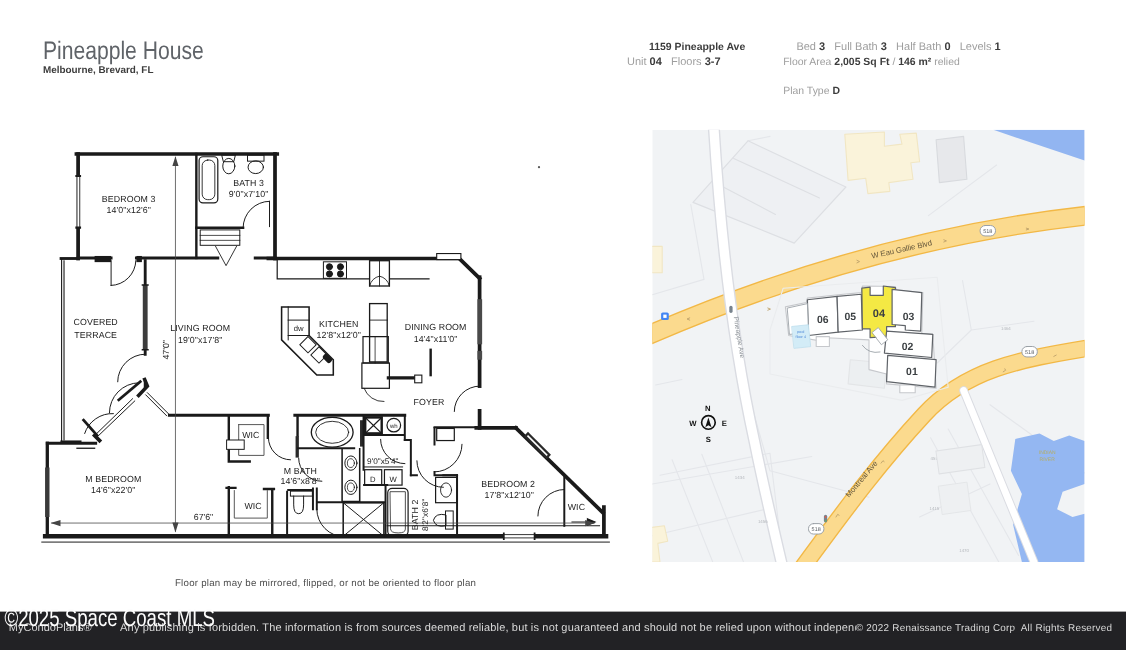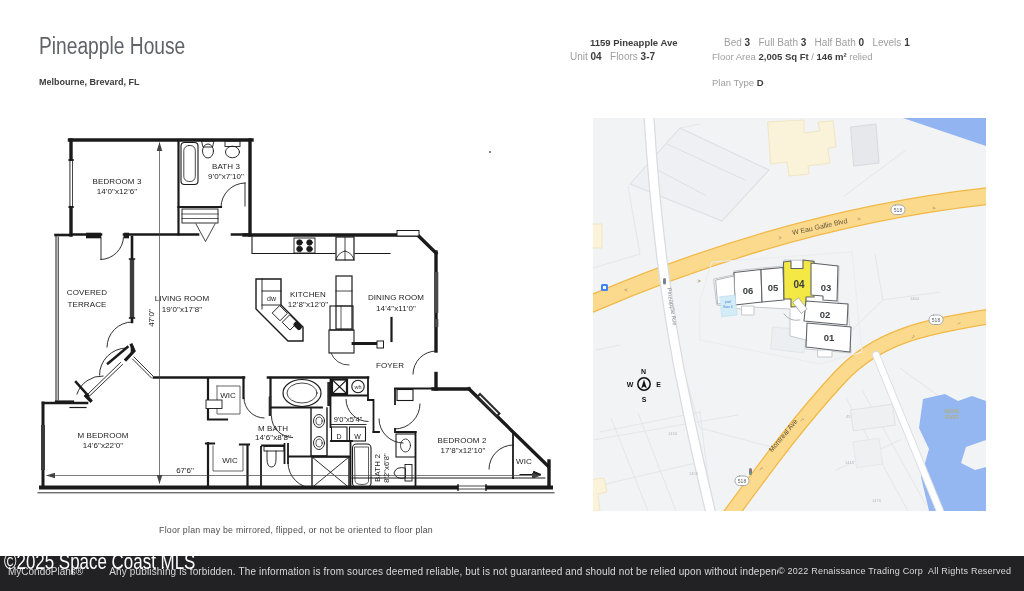--- a/index.html
+++ b/index.html
@@ -7,21 +7,21 @@
        font-family:"Liberation Sans", sans-serif;}
   .abs{position:absolute;}
   .g{color:#9e9e9e;}
   .d{color:#3c3c3c;font-weight:bold;}
 </style>
 </head>
 <body>
 
 <div class="abs" style="left:39px;top:33px;font-size:23px;color:#5f6368;transform:scaleX(0.835);transform-origin:left top;">Pineapple House</div>
 
-<div class="abs" style="left:39px;top:58px;font-size:9px;font-weight:bold;color:#3c3c3c;margin-top:19px;">Melbourne, Brevard, FL</div>
+<div class="abs" style="left:39px;top:58px;font-size:9px;font-weight:bold;color:#3c3c3c;">Melbourne, Brevard, FL</div>
 
 <div class="abs" style="left:590px;top:37px;font-size:9.5px;color:#3c3c3c;font-weight:bold;">1159 Pineapple Ave</div>
 
 <div class="abs" style="left:570px;top:51px;font-size:10px;"><span class="g">Unit </span><span class="d">04</span><span class="g">&nbsp;&nbsp;&nbsp;Floors </span><span class="d">3-7</span></div>
 
 <div class="abs" style="left:724px;top:37px;font-size:10px;"><span class="g">Bed </span><span class="d">3</span><span class="g">&nbsp;&nbsp;&nbsp;Full Bath </span><span class="d">3</span><span class="g">&nbsp;&nbsp;&nbsp;Half Bath </span><span class="d">0</span><span class="g">&nbsp;&nbsp;&nbsp;Levels </span><span class="d">1</span></div>
 
 <div class="abs" style="left:712px;top:51px;font-size:9.5px;"><span class="g">Floor Area </span><span class="d">2,005 Sq Ft</span><span class="g"> / </span><span class="d">146 m²</span><span class="g"> relied</span></div>
 
 <div class="abs" style="left:712px;top:77px;font-size:9.5px;"><span class="g">Plan Type </span><span class="d">D</span></div>

